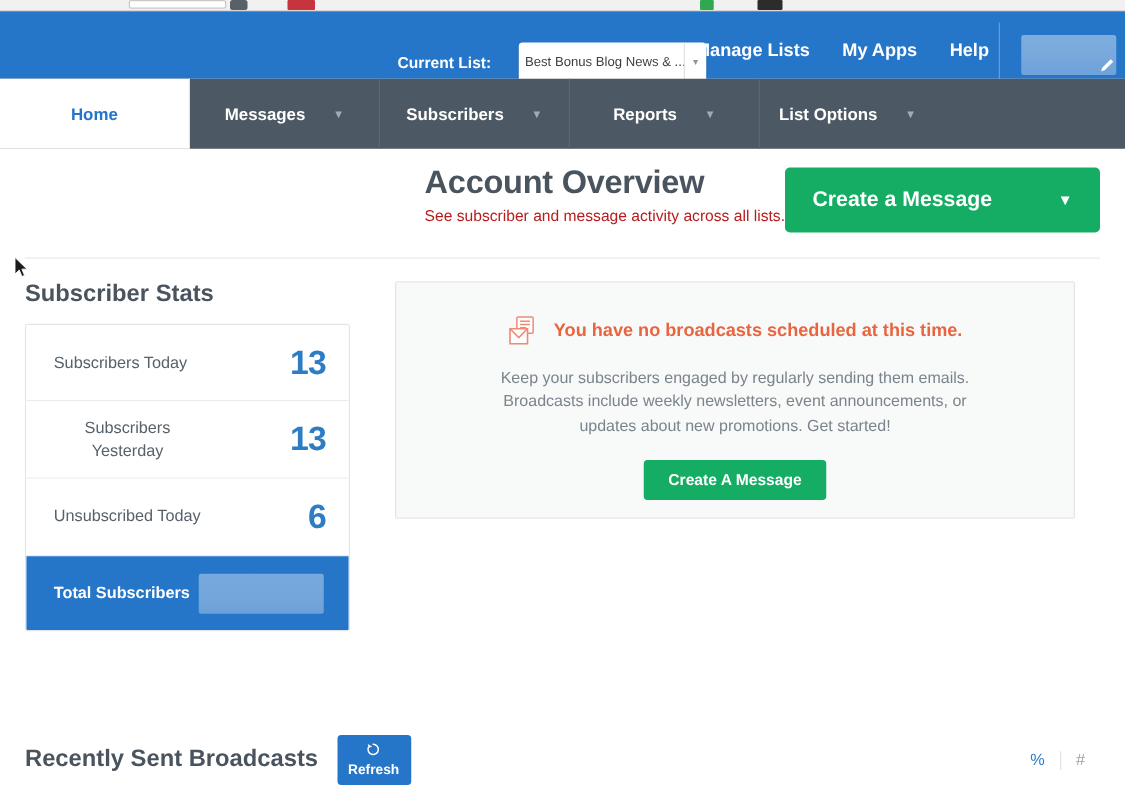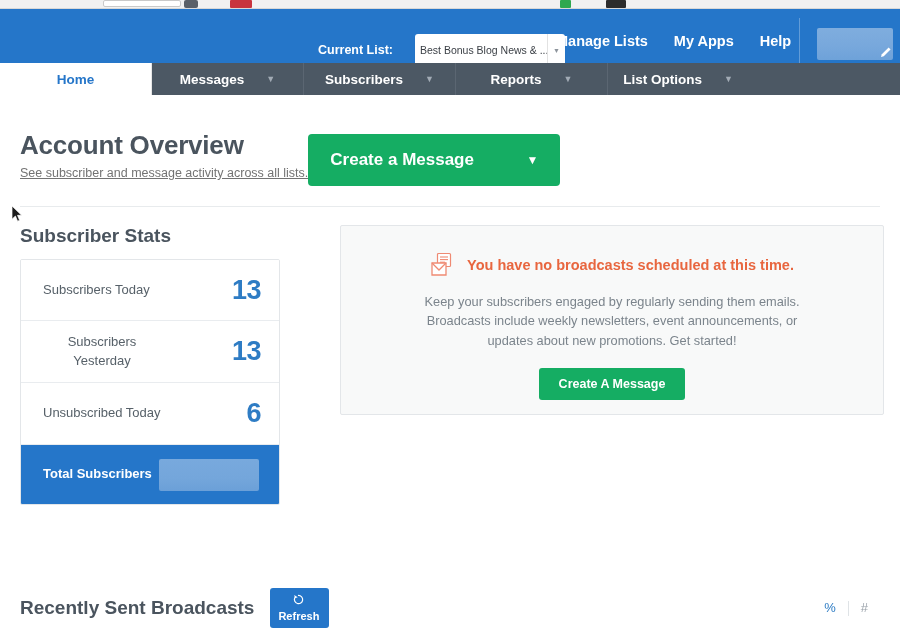--- a/index.html
+++ b/index.html
@@ -135,21 +135,21 @@
     filter: blur(0.4px);
   }
   .acct-pencil {
     position: absolute; left: 879px; top: 36px;
     width: 14px; height: 14px;
   }
 
   
   .navtabs {
     position: absolute; left: 0; top: 63px;
-    width: 900px; height: 32px;
+    width: 900px; height: 56px;
     background: #4c5864;
     display: flex;
     align-items: stretch;
   }
   .navtab {
     display: flex; align-items: center; justify-content: center;
     gap: 22px;
     color: #ffffff;
     font-size: 13.5px;
     font-weight: bold;
@@ -172,37 +172,36 @@
   .nt-messages  { width: 152px; }
   .nt-subs      { width: 152px; }
   .nt-forms     { width: 152px; }
   .nt-reports   { width: 152px; }
   .nt-listopt   { width: 140px; border-right: none; }
 
   
   .page { position: absolute; left: 0; top: 104px; width: 900px; }
 
   .page-head {
-    padding: 26px 32px 0 20px;
+    padding: 26px 20px 0 20px;
     display: flex;
     align-items: flex-start;
-    justify-content: flex-start;
+    justify-content: flex-end;
   }
   .page-title {
     font-size: 26px;
     font-weight: bold;
     color: #4a545e;
     margin: 0 0 5px 0;
     letter-spacing: -0.2px;
   }
   .page-sub {
     font-size: 12.5px;
-    color: #737373;
+    color: #b91c1c;
     margin: 0;
-    text-decoration: underline;
   }
   .cta-primary {
     width: 252px; height: 52px;
     background: #15ad63;
     border: none;
     border-radius: 4px;
     color: #ffffff;
     font-size: 17px;
     font-weight: bold;
     font-family: "Liberation Sans", sans-serif;
@@ -217,21 +216,21 @@
   .hr-main {
     margin: 20px 20px 0 20px;
     height: 1px;
     background: #e8ebed;
   }
 
   
   .cols {
     display: flex;
     padding: 18px 16px 0 20px;
-    gap: 60px;
+    gap: 36px;
   }
   .col-left { width: 260px; }
   .col-right { width: 544px; }
 
   .sec-title {
     font-size: 19px;
     font-weight: bold;
     color: #4a545e;
     margin: 0 0 12px 0;
   }

